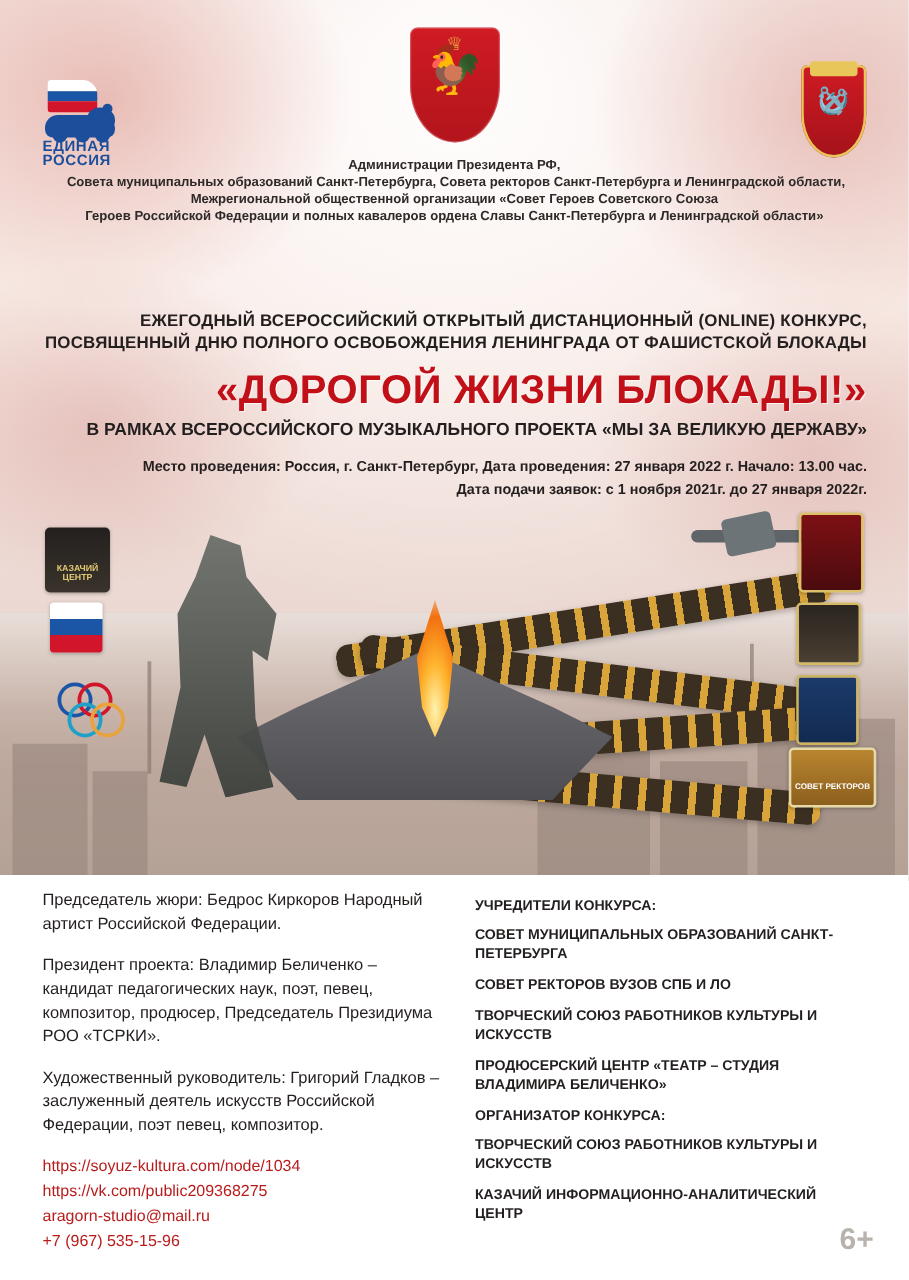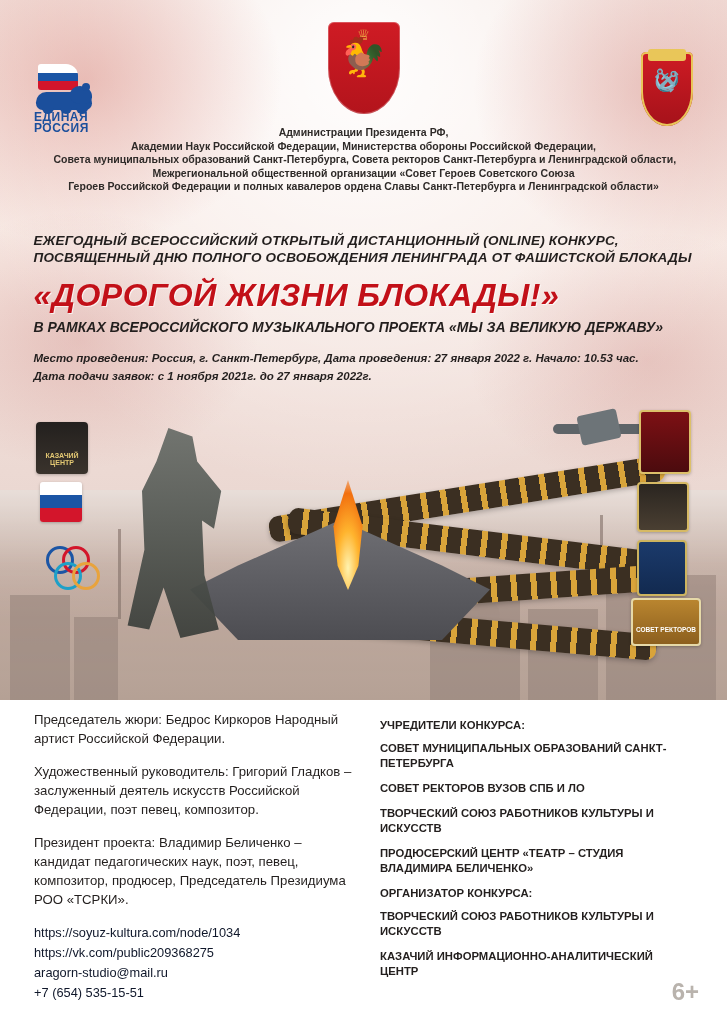--- a/index.html
+++ b/index.html
@@ -53,21 +53,21 @@
   .spb-top{position:absolute;left:50%;top:-3px;transform:translateX(-50%);width:38px;height:12px;background:#e9c659;border-radius:3px;}
 
   
   .support{
     position:absolute;left:50%;transform:translateX(-50%);top:126px;width:620px;
     text-align:center;color:#2e2a28;font-weight:bold;font-size:10.5px;line-height:13.5px;
   }
   .support div{white-space:nowrap;}
 
   
-  .title-block{position:absolute;left:50%;transform:translateX(-50%);top:232px;width:660px;text-align:left;font-style:italic;}
+  .title-block{position:absolute;left:50%;transform:translateX(-50%);top:248px;width:660px;text-align:right;}
   .t-line1,.t-line2{color:#231f1e;font-weight:bold;font-size:13.5px;line-height:17px;letter-spacing:.2px;}
   .t-main{
     margin-top:11px;
     color:#c21018;font-weight:bold;font-size:32px;line-height:36px;letter-spacing:.5px;
     text-shadow:1px 1px 0 rgba(255,255,255,.7);
   }
   .t-sub{margin-top:6px;color:#231f1e;font-weight:bold;font-size:14px;}
   .t-place{margin-top:14px;color:#231f1e;font-weight:bold;font-size:11.5px;line-height:18px;}
 
   
@@ -123,21 +123,21 @@
   .b-shield1{right:36px;top:10px;width:48px;height:60px;background:linear-gradient(180deg,#7d1014,#4b0b0e);border:2px solid #dcc06a;}
   .b-shield2{right:38px;top:82px;width:48px;height:46px;background:linear-gradient(180deg,#2a2520,#4a3f32);border:2px solid #d6b964;}
   .b-mil{right:40px;top:140px;width:46px;height:52px;background:linear-gradient(180deg,#1b3a6b,#122a50);border:2px solid #cdb45f;}
   .b-rect{right:26px;top:198px;width:66px;height:44px;background:linear-gradient(180deg,#b9852f,#8c5f1e);border:2px solid #e6d9a8;}
   .b-rect .t{color:#fff;font-size:6.5px;font-weight:bold;text-align:center;padding-top:26px;line-height:8px;}
 
   
   .bottom{position:absolute;left:0;top:700px;width:727px;height:324px;background:#ffffff;}
   .left-col{position:absolute;left:34px;top:10px;width:318px;color:#231f1e;font-size:13.2px;line-height:19px;}
   .left-col p{margin:0 0 14px 0;}
-  .links{margin-top:10px;font-size:12.8px;line-height:20px;color:#0f172a;}
+  .links{margin-top:10px;font-size:12.8px;line-height:20px;color:#b91c1c;}
   .links div{white-space:nowrap;}
 
   .right-col{position:absolute;left:380px;top:18px;width:312px;color:#231f1e;font-weight:bold;font-size:11.3px;line-height:15px;}
   .right-col .h{margin-bottom:8px;}
   .right-col .it{margin-bottom:10px;}
   .age{position:absolute;right:28px;bottom:18px;color:#b9b3ad;font-size:24px;font-weight:bold;}
 </style>
 </head>
 <body>
 
@@ -176,33 +176,32 @@
 
   <div class="spb-coa">
     <div class="spb-shield"></div>
     <div class="spb-top"></div>
     <div class="spb-anchor">⚓</div>
     <div class="spb-scepter">⚓</div>
   </div>
 
   <div class="support">
     <div>Администрации Президента РФ,</div>
-    <div>Академии Наук Российской Федерации, Министерства обороны Российской Федерации,</div>
     <div>Совета муниципальных образований Санкт-Петербурга,   Совета ректоров Санкт-Петербурга и Ленинградской области,</div>
     <div>Межрегиональной общественной организации «Совет Героев Советского Союза</div>
     <div>Героев Российской Федерации и полных кавалеров ордена Славы Санкт-Петербурга и Ленинградской области»</div>
   </div>
 
   <div class="title-block">
     <div class="t-line1">ЕЖЕГОДНЫЙ ВСЕРОССИЙСКИЙ ОТКРЫТЫЙ ДИСТАНЦИОННЫЙ (ONLINE) КОНКУРС,</div>
     <div class="t-line2">ПОСВЯЩЕННЫЙ ДНЮ ПОЛНОГО ОСВОБОЖДЕНИЯ ЛЕНИНГРАДА ОТ ФАШИСТСКОЙ БЛОКАДЫ</div>
     <div class="t-main">«ДОРОГОЙ ЖИЗНИ БЛОКАДЫ!»</div>
     <div class="t-sub">В РАМКАХ ВСЕРОССИЙСКОГО МУЗЫКАЛЬНОГО ПРОЕКТА «МЫ ЗА ВЕЛИКУЮ ДЕРЖАВУ»</div>
     <div class="t-place">
-      <div>Место проведения: Россия, г. Санкт-Петербург, Дата проведения: 27 января 2022 г. Начало: 10.53 час.</div>
+      <div>Место проведения: Россия, г. Санкт-Петербург, Дата проведения: 27 января 2022 г. Начало: 13.00 час.</div>
       <div>Дата подачи заявок: с 1 ноября 2021г. до 27 января 2022г.</div>
     </div>
   </div>
 
   <div class="collage">
     <div class="city">
       <div class="bld" style="left:10px;width:60px;height:110px;"></div>
       <div class="bld" style="left:74px;width:44px;height:88px;"></div>
       <div class="bld" style="left:430px;width:90px;height:120px;"></div>
       <div class="bld" style="left:528px;width:70px;height:96px;"></div>
@@ -244,27 +243,27 @@
     <div class="badge b-mil"></div>
     <div class="badge b-rect">
       <div class="t">СОВЕТ РЕКТОРОВ</div>
     </div>
   </div>
 
   <div class="bottom">
 
     <div class="left-col">
       <p>Председатель жюри: Бедрос Киркоров Народный артист Российской Федерации.</p>
+      <p>Президент проекта: Владимир Беличенко – кандидат педагогических наук, поэт, певец, композитор, продюсер, Председатель Президиума РОО «ТСРКИ».</p>
       <p>Художественный руководитель: Григорий Гладков – заслуженный деятель искусств Российской Федерации, поэт певец, композитор.</p>
-      <p>Президент проекта: Владимир Беличенко – кандидат педагогических наук, поэт, певец, композитор, продюсер, Председатель Президиума РОО «ТСРКИ».</p>
       <div class="links">
         <div>https://soyuz-kultura.com/node/1034</div>
         <div>https://vk.com/public209368275</div>
         <div>aragorn-studio@mail.ru</div>
-        <div>+7 (654) 535-15-51</div>
+        <div>+7 (967) 535-15-96</div>
       </div>
     </div>
 
     <div class="right-col">
       <div class="h">УЧРЕДИТЕЛИ КОНКУРСА:</div>
       <div class="it">СОВЕТ МУНИЦИПАЛЬНЫХ ОБРАЗОВАНИЙ САНКТ-ПЕТЕРБУРГА</div>
       <div class="it">СОВЕТ РЕКТОРОВ ВУЗОВ СПБ И ЛО</div>
       <div class="it">ТВОРЧЕСКИЙ СОЮЗ РАБОТНИКОВ КУЛЬТУРЫ И ИСКУССТВ</div>
       <div class="it">ПРОДЮСЕРСКИЙ ЦЕНТР «ТЕАТР – СТУДИЯ ВЛАДИМИРА БЕЛИЧЕНКО»</div>
       <div class="h">ОРГАНИЗАТОР КОНКУРСА:</div>

